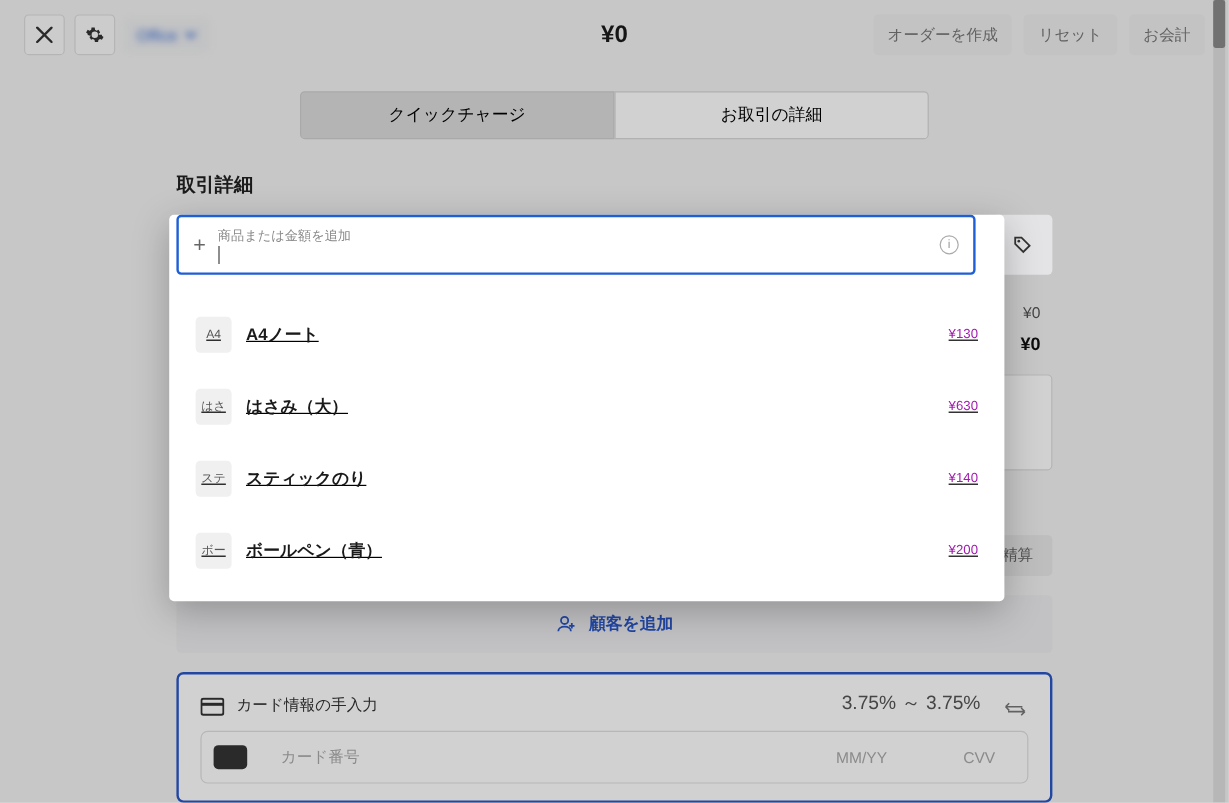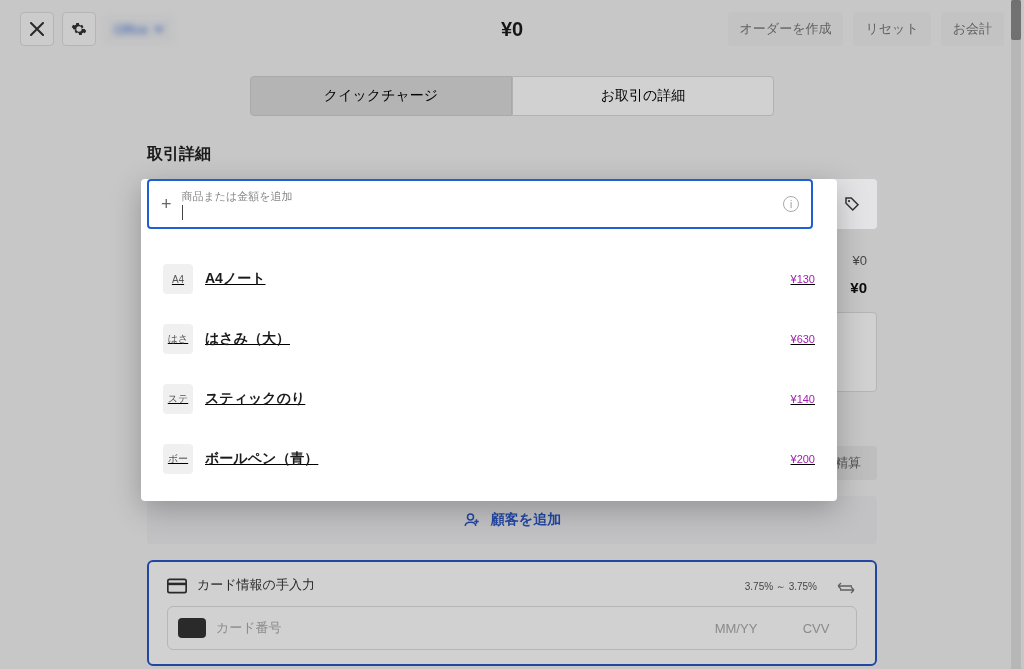--- a/index.html
+++ b/index.html
@@ -44,22 +44,22 @@
     .totals-row.bold { font-weight: 700; color: #111; font-size: 15px; }
     .notes-box { border: 1px solid #ddd; border-radius: 4px; height: 80px; margin-top: 10px; background: #fff; }
     
     .details-header { display: flex; align-items: center; justify-content: space-between; margin-top: 54px; }
     .details-header .chip { background: #e8e8e8; border-radius: 4px; padding: 8px 16px; font-size: 13px; color: #666; }
     
     .add-customer { margin-top: 16px; background: #ededef; border-radius: 4px; padding: 15px; display: flex; align-items: flex-start; justify-content: center; gap: 10px; color: #2a57c7; font-weight: 600; font-size: 14px; cursor: pointer; }
     
     .card-entry { margin-top: 16px; border: 2px solid #2a57c7; border-radius: 6px; background: #fff; padding: 14px 18px; }
     .card-entry-header { display: flex; align-items: flex-end; gap: 10px; font-size: 13px; color: #333; }
-    .card-entry-header .rate { margin-left: auto; font-size: 10px; color: #555; }
-    .card-fields { margin-top: 12px; background: #fff; border: 1px solid #e0e0e0; border-radius: 6px; height: 44px; display: flex; align-items: center; padding: 0 10px; gap: 10px; }
+    .card-entry-header .rate { margin-left: auto; font-size: 16px; color: #555; }
+    .card-fields { margin-top: 12px; background: #fff; border: 1px solid #e0e0e0; border-radius: 6px; height: 44px; display: flex; align-items: center; padding: 0 10px; gap: 28px; }
     .card-icon { width: 28px; height: 20px; background: #343434; border-radius: 4px; }
     .card-fields .ph { color: #aaa; font-size: 13px; }
     .card-fields .ph.num { flex: 1; }
     .card-fields .ph.exp { width: 80px; text-align: center; }
     .card-fields .ph.cvv { width: 60px; text-align: center; }
     
     .scrollbar-track { position: absolute; right: 3px; top: 0; width: 10px; height: 100%; background: #e0e0e0; }
     .scrollbar-thumb { position: absolute; right: 3px; top: 0; width: 10px; height: 40px; background: #8a8a8a; border-radius: 2px; }
 
     

